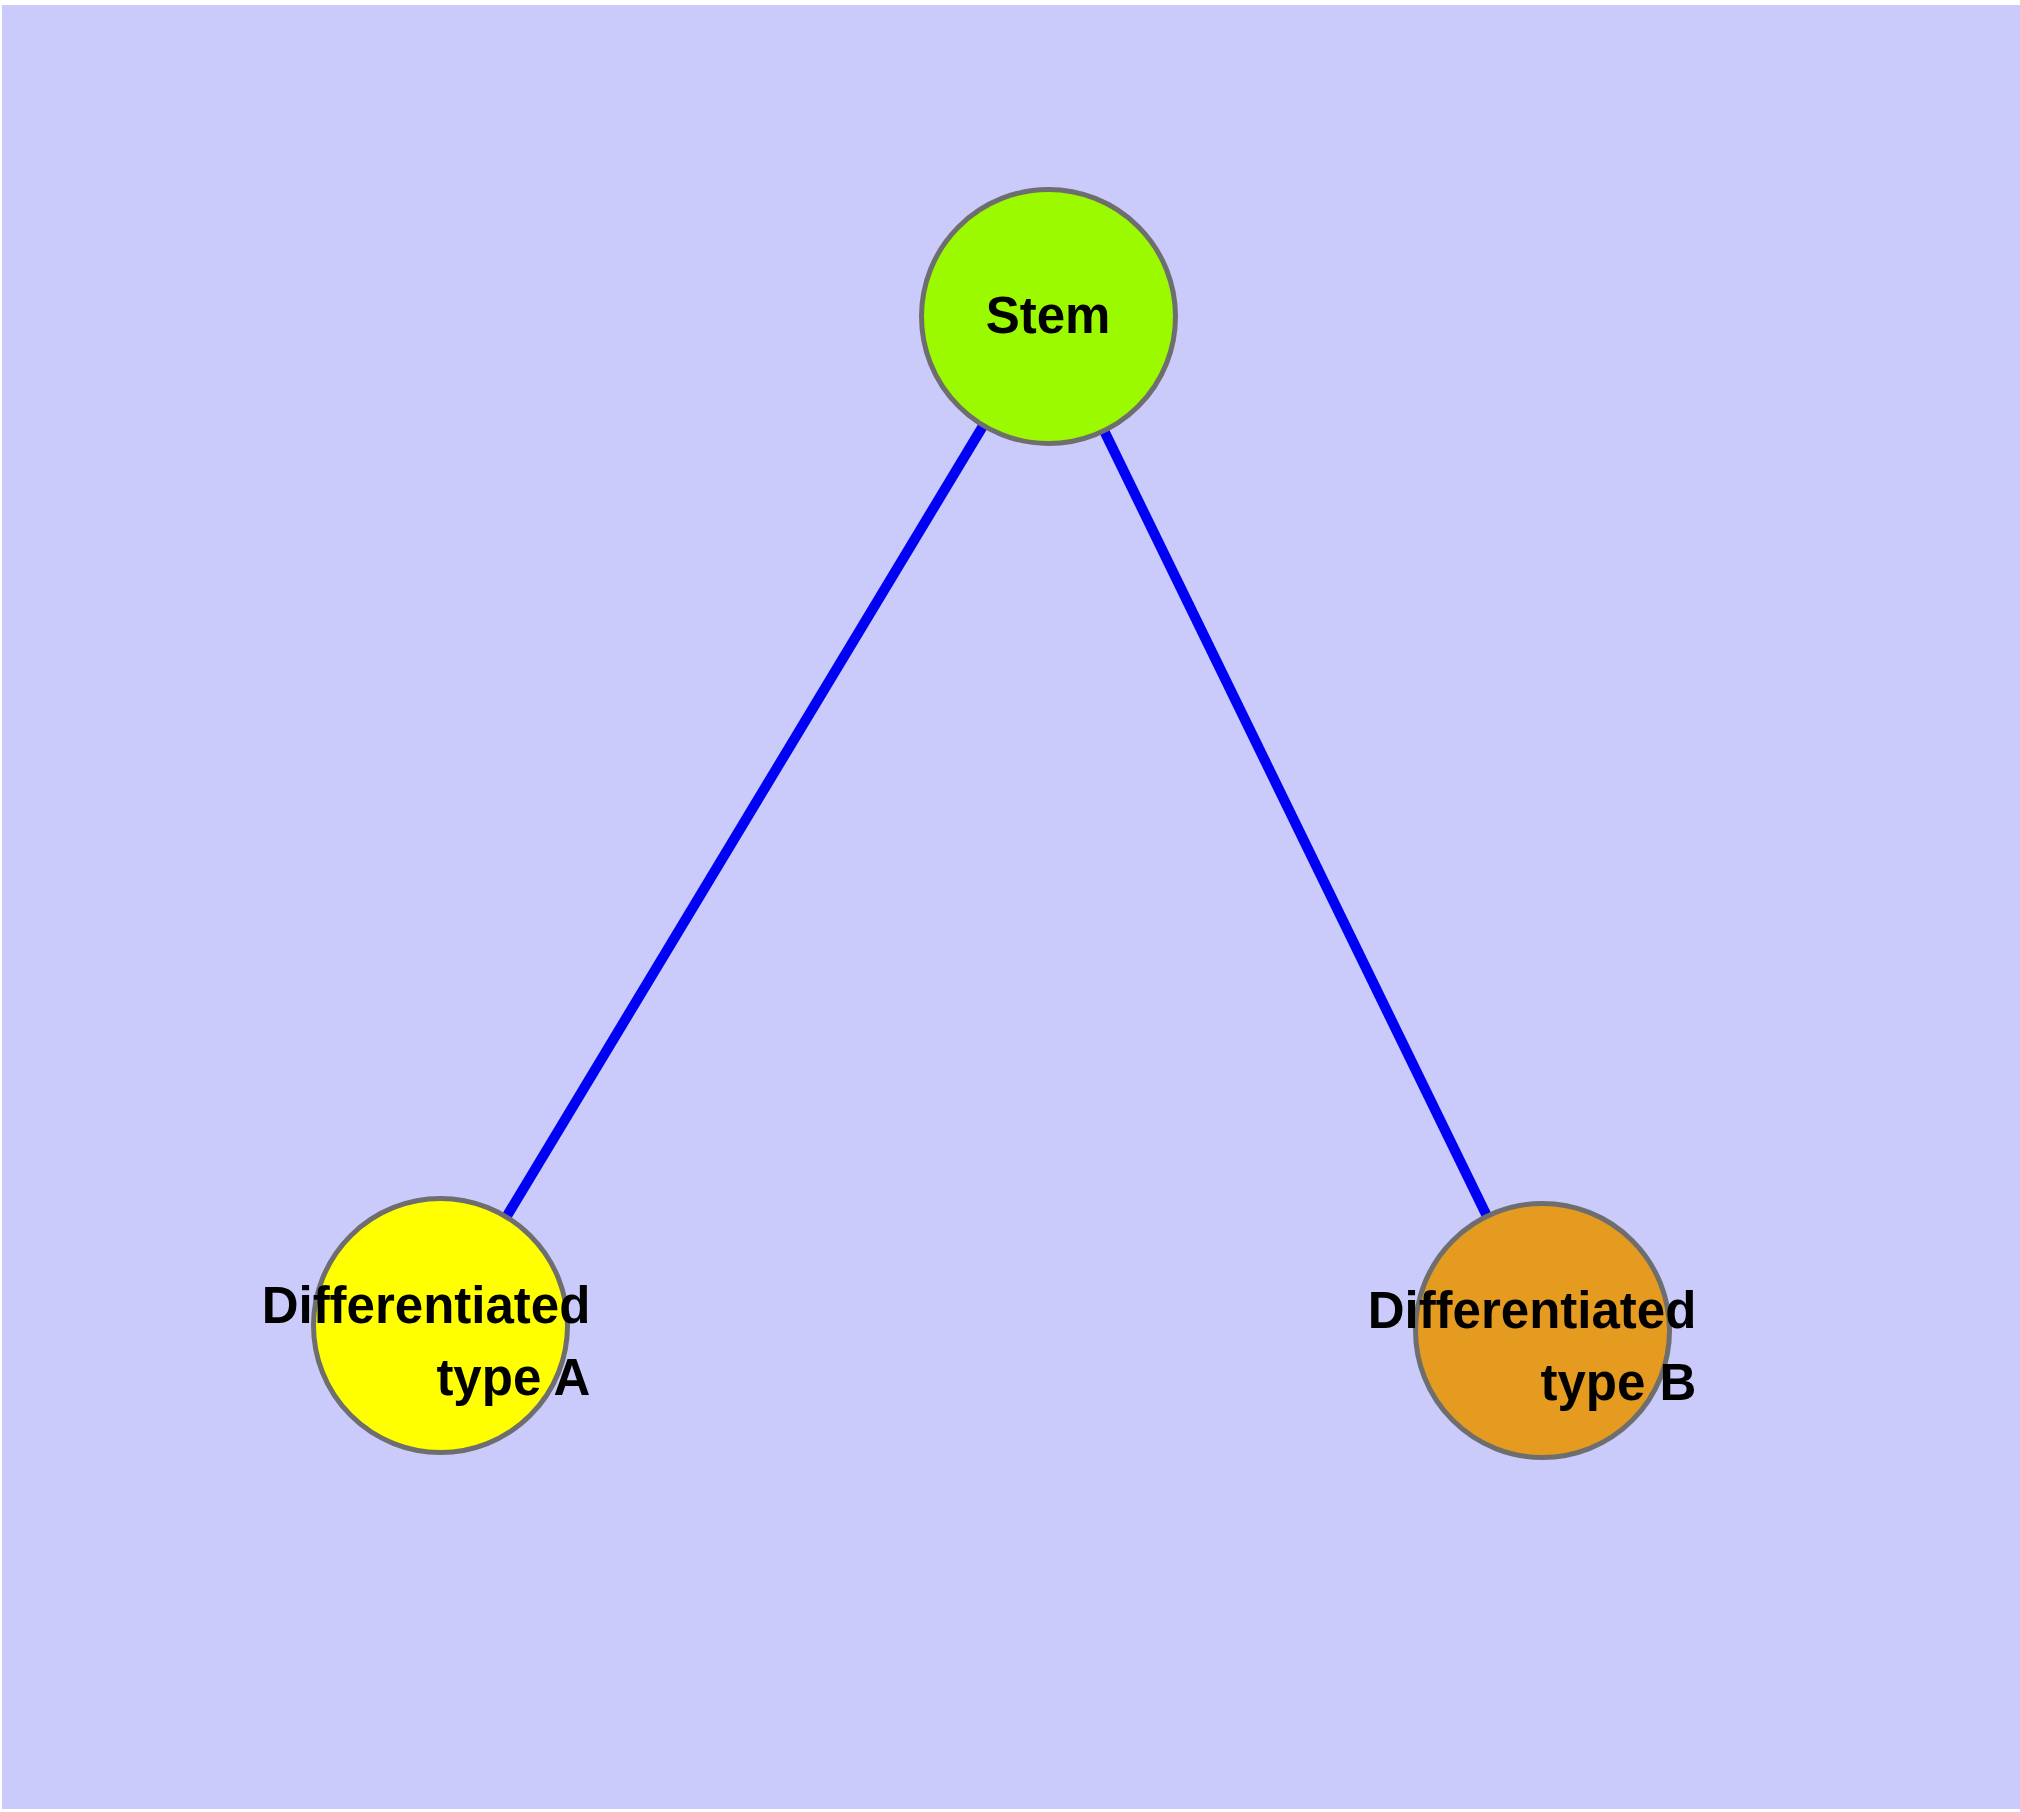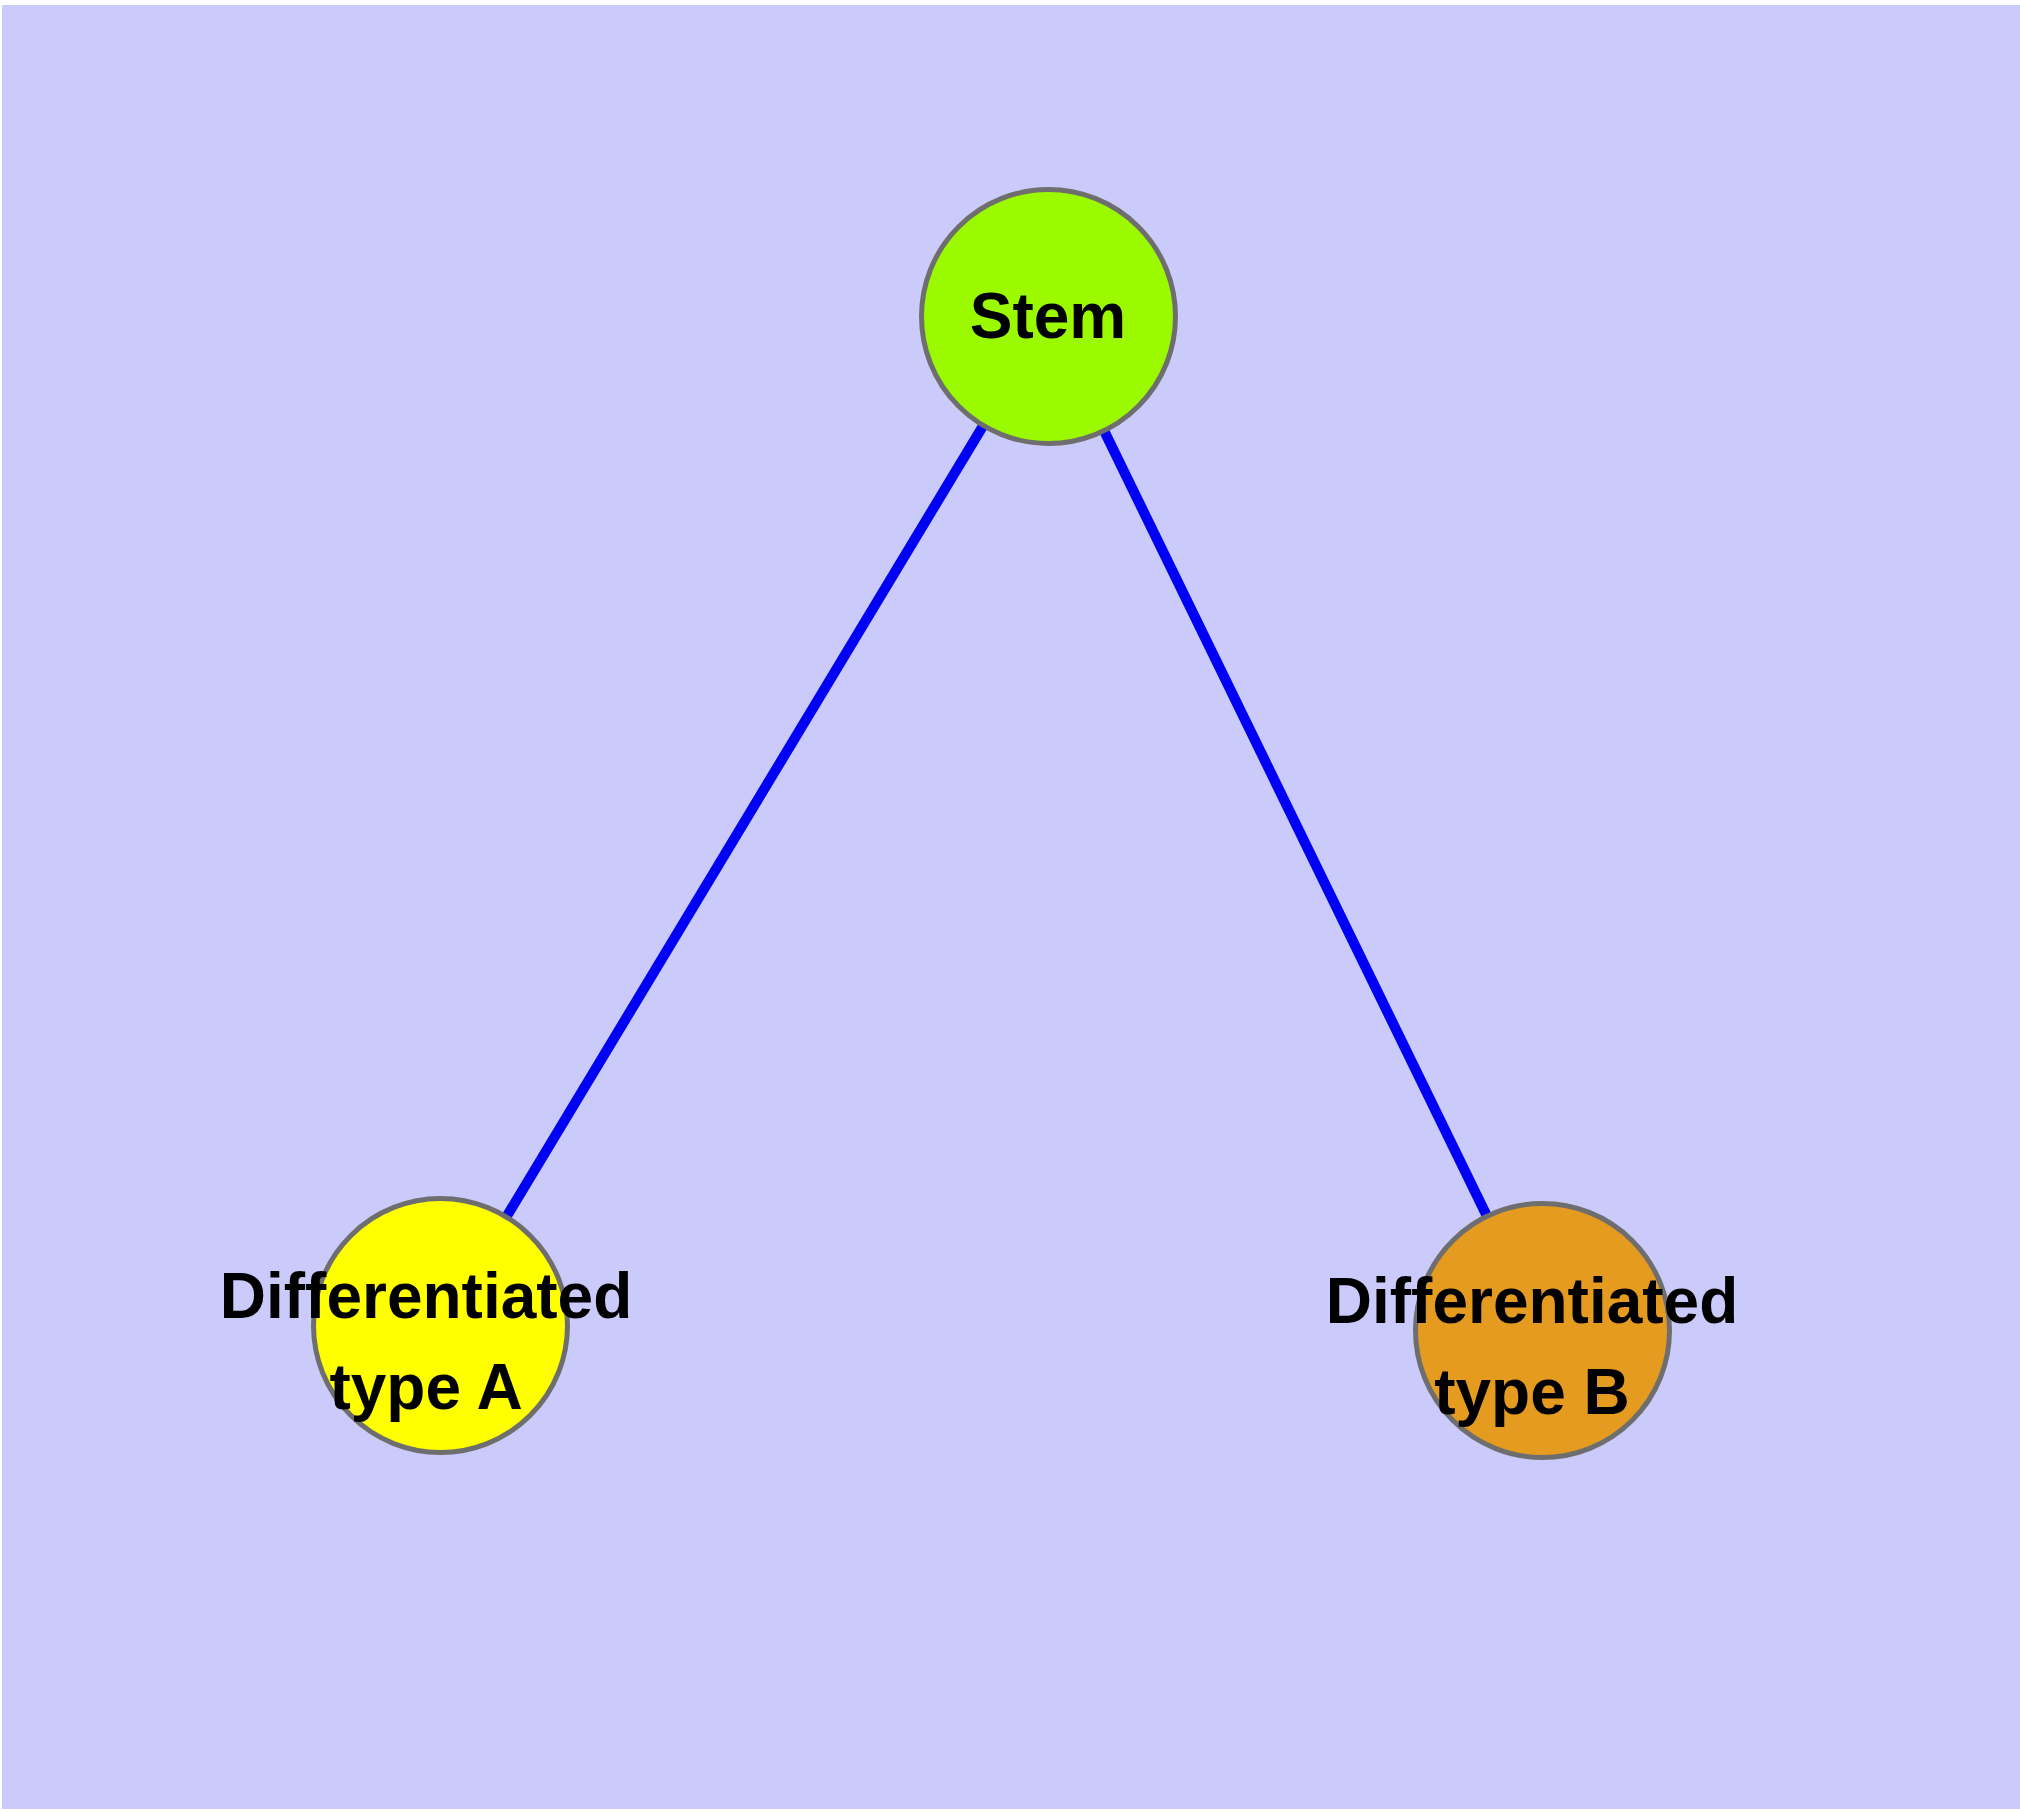--- a/index.html
+++ b/index.html
@@ -37,24 +37,24 @@
     z-index: 2;
   }
   .node-stem   { left: 919px; top: 187px;  }
   .node-diff-a { left: 311px;  top: 1196px; }
   .node-diff-b { left: 1413px; top: 1201px; }
   .node-label {
     position: absolute;
     transform: translate(-50%, -50%);
     z-index: 3;
     color: #000000;
-    font-size: 64px;
+    font-size: 51px;
     font-weight: bold;
     line-height: 1.42;
-    text-align: center;
+    text-align: right;
     white-space: pre-line;
     letter-spacing: 0px;
   }
   .label-stem   { left: 1048px; top: 316px;  }
   .label-diff-a { left: 426px;  top: 1342px; }
   .label-diff-b { left: 1532px; top: 1347px; }
 </style>
 </head>
 <body>
 

